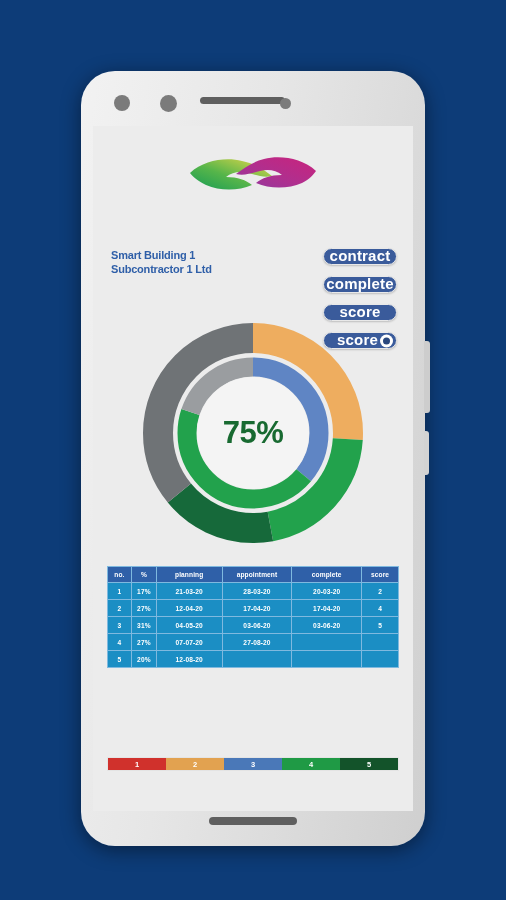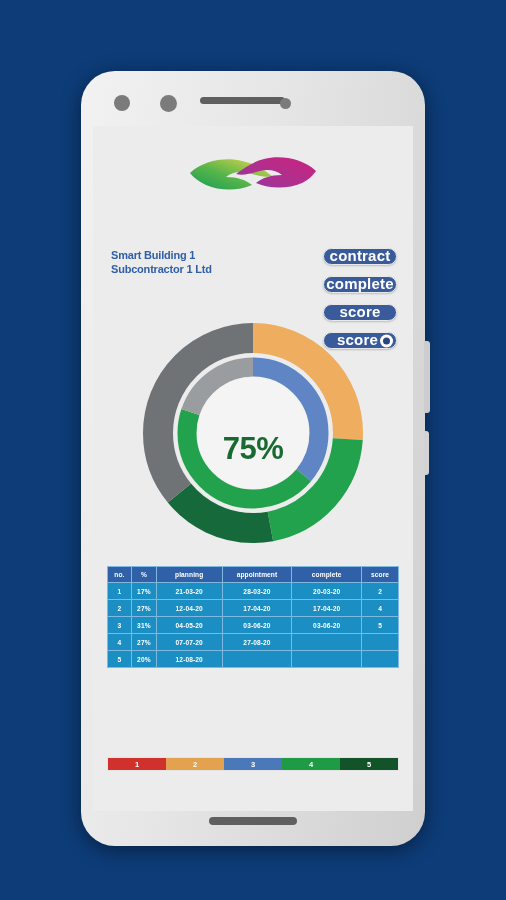--- a/index.html
+++ b/index.html
@@ -85,21 +85,21 @@
     width: 13px; height: 13px; border-radius: 50%;
     background: #ffffff;
     display: flex; align-items: center; justify-content: center;
   }
   .knob i { width: 7px; height: 7px; border-radius: 50%; background: #29477e; display: block; }
 
   
   .donut-wrap { position: absolute; left: 45px; top: 192px; width: 230px; height: 230px; }
   .donut { width: 230px; height: 230px; display: block; }
   .donut-center {
-    position: absolute; left: 0; top: 16px; width: 230px; height: 230px;
+    position: absolute; left: 0; top: 0; width: 230px; height: 230px;
     display: flex; align-items: center; justify-content: center;
     font-size: 31px; font-weight: 700; color: #186a31; letter-spacing: -.5px;
   }
 
   
   .table-wrap { position: absolute; left: 14px; top: 440px; width: 292px; }
   table { border-collapse: collapse; width: 292px; font-size: 6.6px; color: #ffffff; }
   th {
     background: #2f60a8; color: #ffffff; font-weight: 700;
     border: 1px solid #7fb9df; padding: 4px 1px; text-align: center; letter-spacing: .1px;

